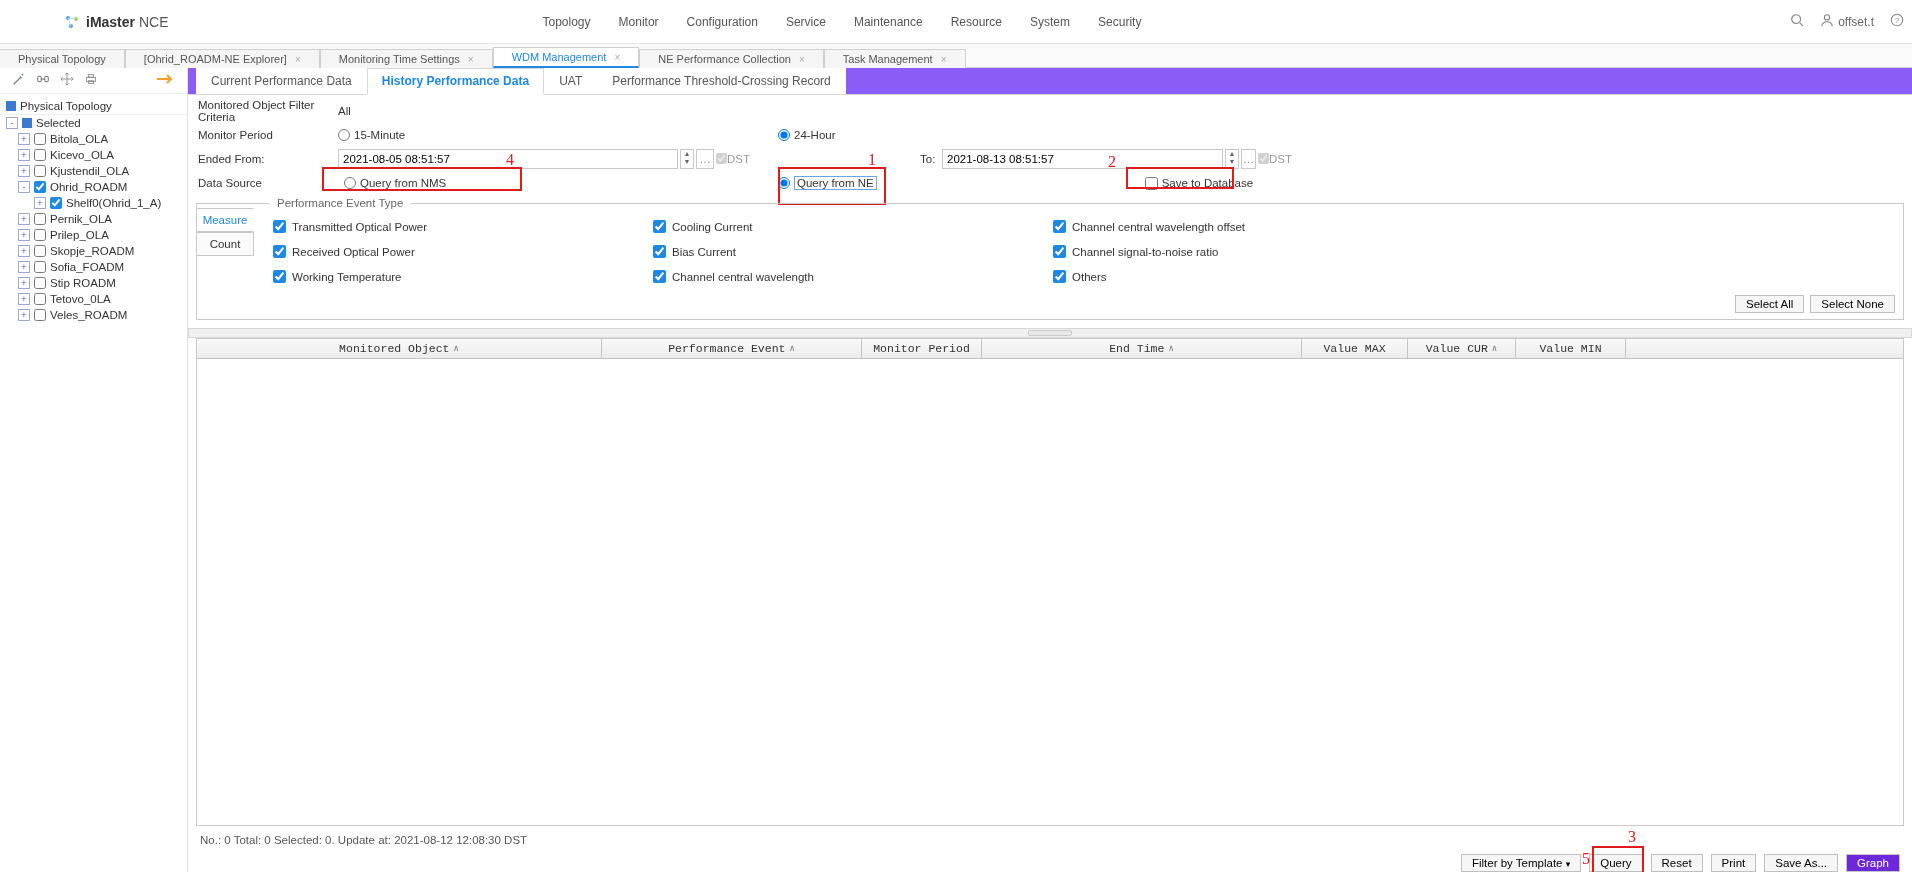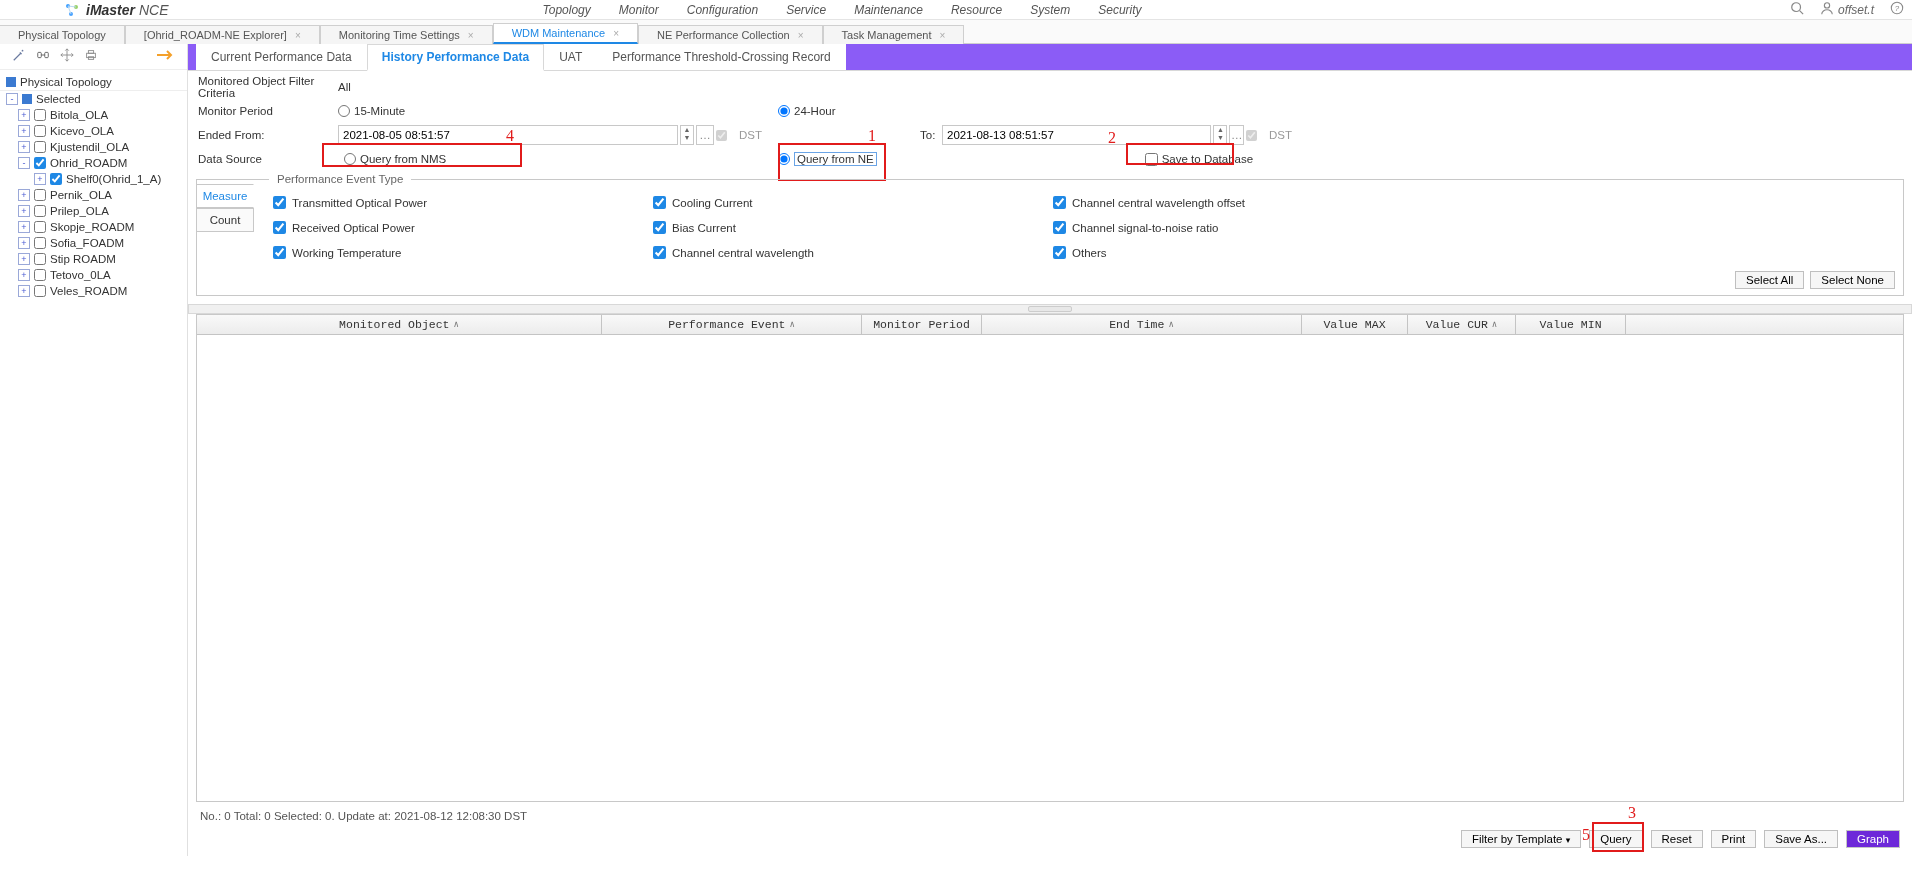--- a/index.html
+++ b/index.html
@@ -1,19 +1,19 @@
 <!DOCTYPE html>
 <html><head>
 <meta charset="utf-8">
 <style>
 * { box-sizing: border-box; margin: 0; padding: 0; }
 body { font-family: "Segoe UI", Arial, sans-serif; font-size: 12px; color: #333; background: #fff; overflow: hidden; }
 
 
-.topbar { display: flex; align-items: center; height: 20px; padding: 0 8px 0 64px; border-bottom: 1px solid #e4e4e4; font-style: italic; }
+.topbar { display: flex; align-items: center; height: 44px; padding: 0 8px 0 64px; border-bottom: 1px solid #e4e4e4; }
 .logo { display: flex; align-items: center; font-size: 14px; gap: 6px; }
 .logo-text strong { font-weight: 600; }
 .logo-text span { font-weight: 300; color: #555; }
 .logo-icon { display: inline-flex; }
 .topnav { display: flex; margin-left: 360px; gap: 0; }
 .topnav-item { padding: 0 14px; color: #555; cursor: pointer; line-height: 36px; }
 .topbar-right { margin-left: auto; display: flex; align-items: center; gap: 16px; color: #666; }
 .topbar-icon { cursor: pointer; }
 .user { display: flex; align-items: center; gap: 4px; }
 
@@ -48,21 +48,21 @@
 
 .filter-panel { padding: 4px 10px; }
 .filter-row { display: flex; align-items: center; min-height: 24px; font-size: 11.5px; }
 .filter-label { width: 140px; color: #333; }
 .filter-value { flex: 1; display: flex; align-items: center; gap: 10px; }
 .radio-wrap { display: flex; align-items: center; gap: 4px; }
 .radio-wrap input { width: 12px; height: 12px; }
 .text-input { height: 20px; border: 1px solid #c8c8c8; padding: 0 4px; font-size: 11.5px; width: 340px; }
 .spin-controls { display: inline-flex; flex-direction: column; border: 1px solid #c8c8c8; height: 20px; }
 .spin-controls span { font-size: 7px; line-height: 8px; width: 12px; text-align: center; color: #666; cursor: pointer; }
-.dst { display: inline-flex; align-items: flex-end; gap: 12px; color: #999; }
+.dst { display: inline-flex; align-items: flex-start; gap: 0; color: #999; }
 .dst input { width: 11px; height: 11px; }
 
 .col-from { width: 572px; display: flex; align-items: center; gap: 2px; }
 .col-to-label { width: 12px; }
 .col-to { width: 350px; display: flex; align-items: center; gap: 2px; }
 .col-save { display: flex; align-items: center; gap: 4px; margin-left: 12px; }
 
 
 .hl { position: absolute; border: 2px solid #e11b1b; pointer-events: none; }
 .hl-label { position: absolute; color: #e11b1b; font-size: 16px; font-family: "Times New Roman", serif; }
@@ -148,21 +148,21 @@
     </div>
     <div class="doc-tab">
       <span>[Ohrid_ROADM-NE Explorer]</span>
       <span class="close">×</span>
     </div>
     <div class="doc-tab">
       <span>Monitoring Time Settings</span>
       <span class="close">×</span>
     </div>
     <div class="doc-tab active">
-      <span>WDM Maintenance</span>
+      <span>WDM Management</span>
       <span class="close">×</span>
     </div>
     <div class="doc-tab">
       <span>NE Performance Collection</span>
       <span class="close">×</span>
     </div>
     <div class="doc-tab">
       <span>Task Management</span>
       <span class="close">×</span>
     </div>

